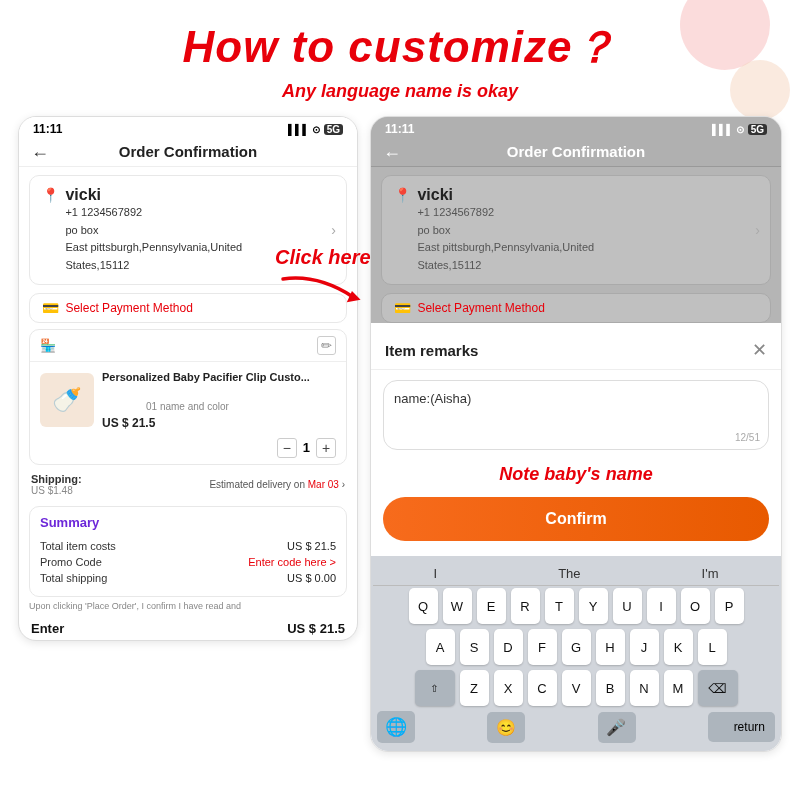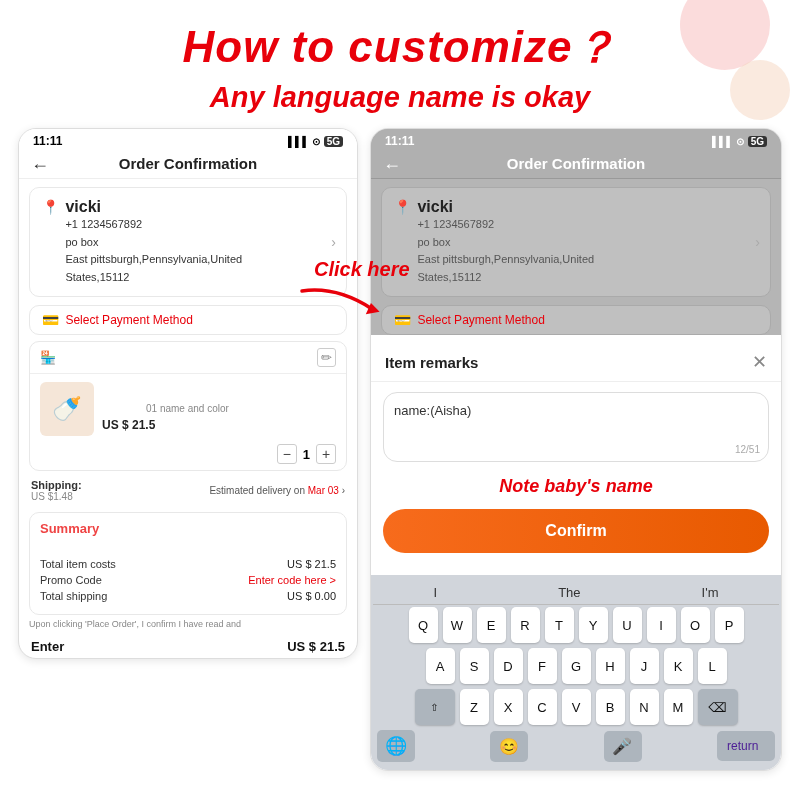--- a/index.html
+++ b/index.html
@@ -35,21 +35,21 @@
       text-align: center;
       font-size: 44px;
       font-weight: 900;
       color: #e8000a;
       font-style: italic;
       padding-top: 18px;
       letter-spacing: 1px;
     }
     .sub-title {
       text-align: center;
-      font-size: 29px;
+      font-size: 18px;
       font-weight: 700;
       color: #e8000a;
       font-style: italic;
       padding-top: 4px;
       padding-bottom: 14px;
     }
 
     
     .phones-row {
       display: flex;
@@ -261,21 +261,21 @@
     .estimated span { color: #e8000a; }
 
     
     .summary-section {
       margin: 4px 10px;
       padding: 8px 10px;
       background: #fff;
       border: 1px solid #e8e8e8;
       border-radius: 10px;
     }
-    .summary-title { font-size: 13px; font-weight: 800; color: #ef4444; margin-bottom: 22px; }
+    .summary-title { font-size: 13px; font-weight: 800; color: #6d28d9; margin-bottom: 10px; }
     .summary-row {
       display: flex;
       justify-content: space-between;
       font-size: 11px;
       color: #333;
       margin-bottom: 4px;
     }
     .summary-row .val { color: #222; }
     .summary-row .promo { color: #e8000a; }
 
@@ -351,21 +351,21 @@
       font-size: 18px;
       font-weight: 900;
       color: #e8000a;
       font-style: italic;
       text-align: center;
       padding: 4px 0 6px;
     }
 
     
     .confirm-btn {
-      margin: 6px 12px 22px;
+      margin: 6px 12px 15px;
       background: linear-gradient(90deg, #f76b1c, #e85a00);
       color: #fff;
       text-align: center;
       padding: 13px;
       border-radius: 24px;
       font-size: 16px;
       font-weight: 600;
       cursor: pointer;
     }
 
@@ -419,21 +419,21 @@
     }
     .kb-bottom-row {
       display: flex;
       justify-content: space-between;
       align-items: center;
       padding: 0 4px 4px;
       gap: 5px;
     }
     .kb-emoji { background: #adb5bd; border-radius: 5px; padding: 6px 8px; font-size: 16px; width: 38px; text-align: center; }
     .kb-space { background: #fff; border-radius: 5px; flex: 1; padding: 8px; text-align: center; font-size: 13px; color: #333; box-shadow: 0 1px 2px rgba(0,0,0,0.2); }
-    .kb-return { background: #adb5bd; border-radius: 5px; padding: 8px 10px; font-size: 12px; color: #4c1d95; width: 58px; text-align: left; }
+    .kb-return { background: #adb5bd; border-radius: 5px; padding: 8px 10px; font-size: 12px; color: #000000; width: 67px; text-align: right; }
     .kb-globe { font-size: 18px; background: #adb5bd; border-radius: 5px; padding: 5px 8px; width: 38px; text-align: center; }
     .kb-mic { font-size: 16px; background: #adb5bd; border-radius: 5px; padding: 6px 8px; width: 38px; text-align: center; }
   </style>
 </head>
 <body>
 
 <div class="deco-circle-pink"></div>
 <div class="deco-circle-peach"></div>
 
 <h1 class="main-title">How to customize？</h1>
@@ -479,20 +479,21 @@
     <div class="product-section">
       <div class="product-header">
         <span class="store-icon">🏪</span>
         <span class="edit-icon">✏</span>
       </div>
       <div class="product-row">
         <div class="product-img">
           <span style="font-size:24px;">🍼</span>
         </div>
         <div class="product-info">
+          <div class="product-name">Personalized Baby Pacifier Clip Custo...</div>
           <div class="product-variant">01 name and color</div>
           <div class="product-price">US $ 21.5</div>
         </div>
       </div>
       <div class="qty-row">
         <span class="qty-btn">−</span>
         <span class="qty-num">1</span>
         <span class="qty-btn">+</span>
       </div>
     </div>
@@ -525,21 +526,21 @@
     <div class="fine-print">Upon clicking 'Place Order', I confirm I have read and</div>
     <div class="total-row">
       <span>Enter</span>
       <span>US $ 21.5</span>
     </div>
   </div>
 
   <div style="position:relative; flex:1; display:flex; flex-direction:column;">
 
     <div style="position:absolute; top: 130px; left:-95px; z-index:20; text-align:center;">
-      <div class="click-here-label" style="position:static;margin-left:39px;">Click here</div>
+      <div class="click-here-label" style="position:static;">Click here</div>
 
       <svg width="90" height="40" viewBox="0 0 90 40" style="display:block; margin: 0 auto;">
         <path d="M 5 10 Q 40 5 75 28" stroke="#e8000a" stroke-width="3.5" fill="none" stroke-linecap="round"></path>
         <polygon points="75,22 82,32 68,32" fill="#e8000a" transform="rotate(-10 75 28)"></polygon>
       </svg>
     </div>
 
     <div class="phone-right">
 
       <div class="right-phone-top">

